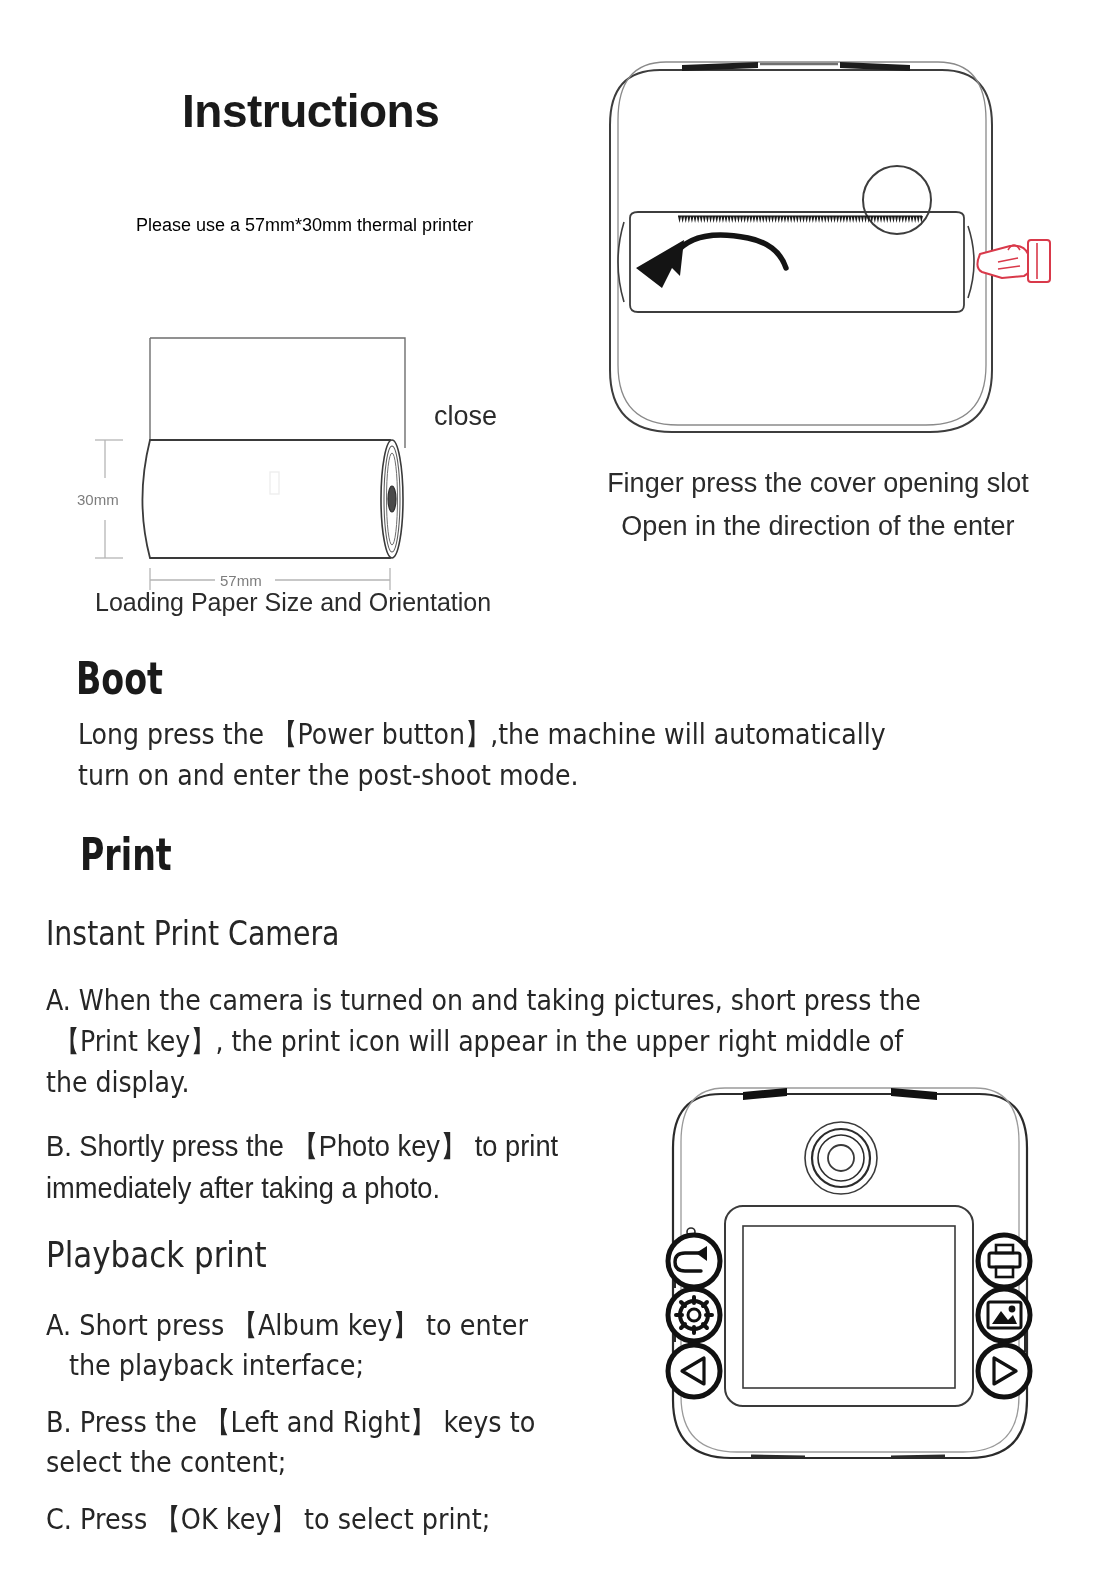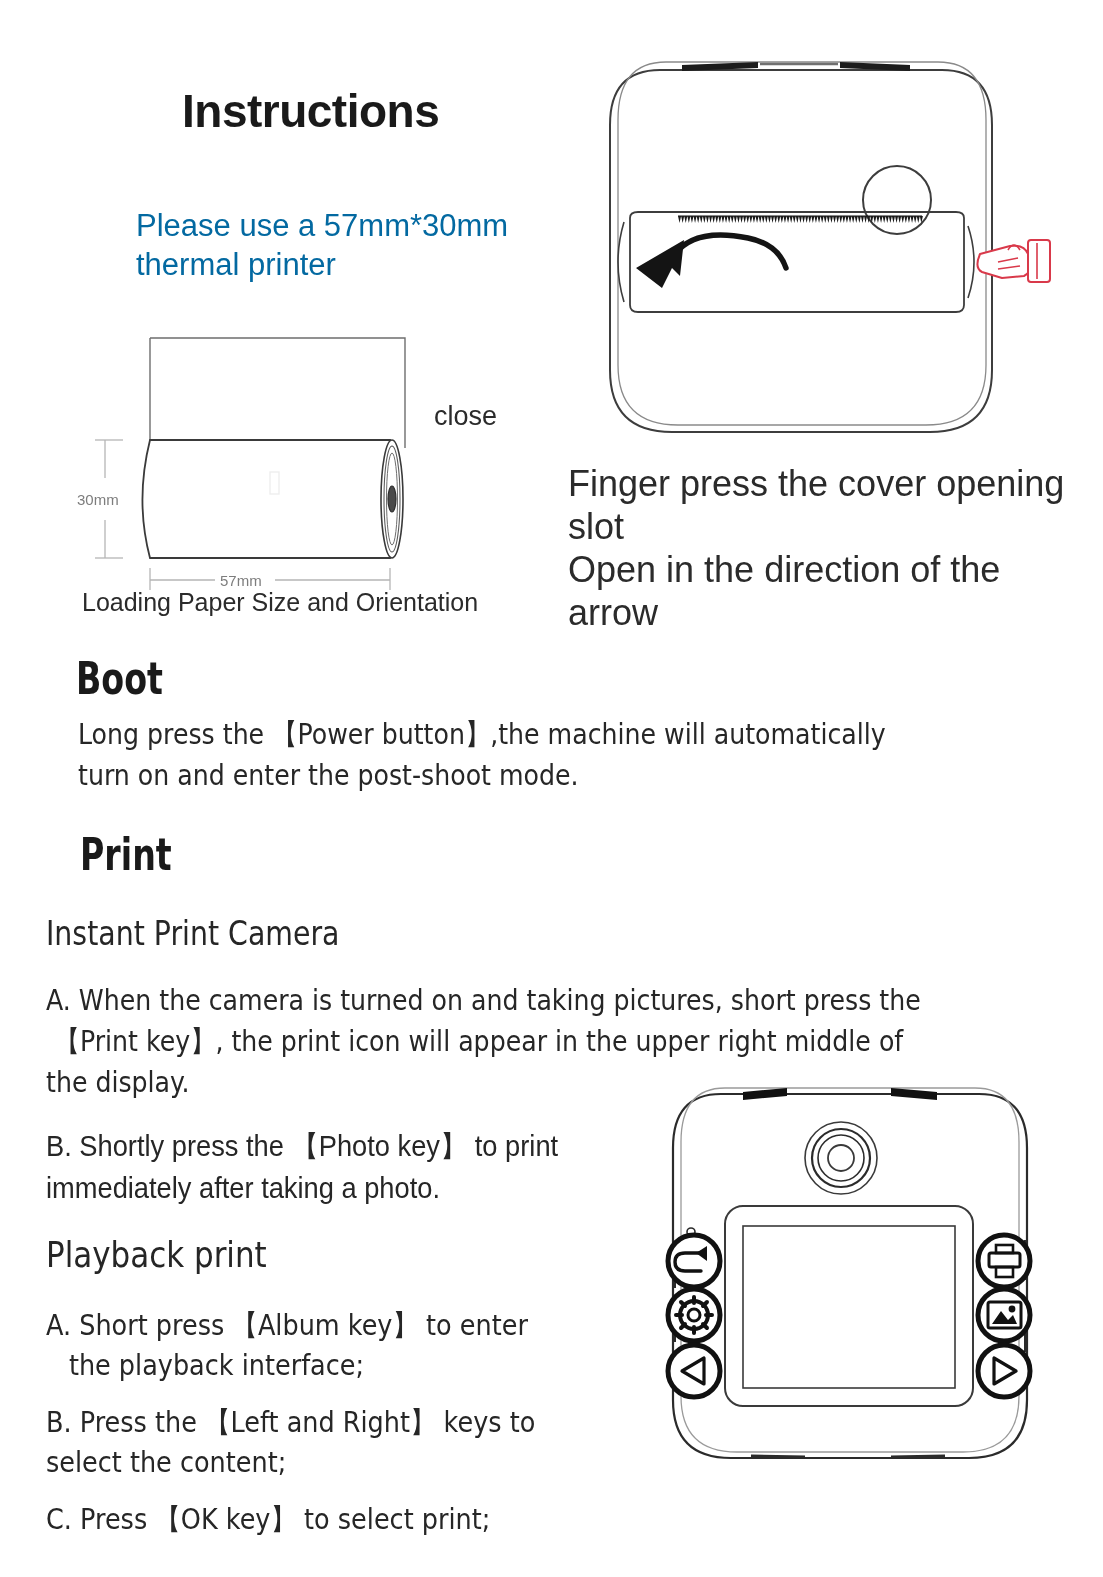--- a/index.html
+++ b/index.html
@@ -59,33 +59,34 @@
     font-family: "DejaVu Sans", sans-serif;
     transform: scaleX(0.86);
     transform-origin: left top;
     color: #262626;
   }
 
   
   .p-intro {
     left: 136px; top: 206px;
     width: 430px;
-    font-size: 31px;
+    font-size: 18px;
     line-height: 39px;
-    color: #0369a1;
+    color: #000000;
   }
   .p-finger {
     left: 568px; top: 462px;
     width: 500px;
-    font-size: 36px;
+    font-size: 27px;
     line-height: 43px;
     color: #2b2b2b;
+    text-align: center;
   }
   .cap-loading {
-    left: 82px; top: 588px;
+    left: 95px; top: 588px;
     font-size: 25px;
     color: #2b2b2b;
   }
   .lbl-close {
     left: 434px; top: 389px;
     font-size: 27px;
     color: #2b2b2b;
     margin-top: 12px;
   }
 
@@ -213,21 +214,21 @@
     <path d="M380 214 L410 206 Q424 204 428 214 L430 222 Q432 232 424 236 L402 238 L382 232 Q374 228 380 214 Z"></path>
     <path d="M398 222 L418 218 M398 229 L420 226" stroke-width="1.6" fill="none"></path>
     <path d="M408 210 Q414 200 420 210" stroke-width="1.6" fill="none"></path>
     <rect x="428" y="200" width="22" height="42" rx="3"></rect>
     <line x1="437" y1="203" x2="437" y2="239" stroke-width="1.6"></line>
   </g>
 </svg>
 
 <div class="abs p-finger">
   <span>Finger press the cover opening slot</span><br>
-  <span>Open in the direction of the arrow</span>
+  <span>Open in the direction of the enter</span>
 </div>
 
 <div class="abs h-boot">Boot</div>
 <div class="abs p-boot">Long press the 【Power button】,the machine will automatically turn on and enter the post-shoot mode.</div>
 
 <div class="abs h-print">Print</div>
 <div class="abs h-instant">Instant Print Camera</div>
 
 <div class="abs p-a">
   <span>A. When the camera is turned on and taking pictures, short press the</span><br>

